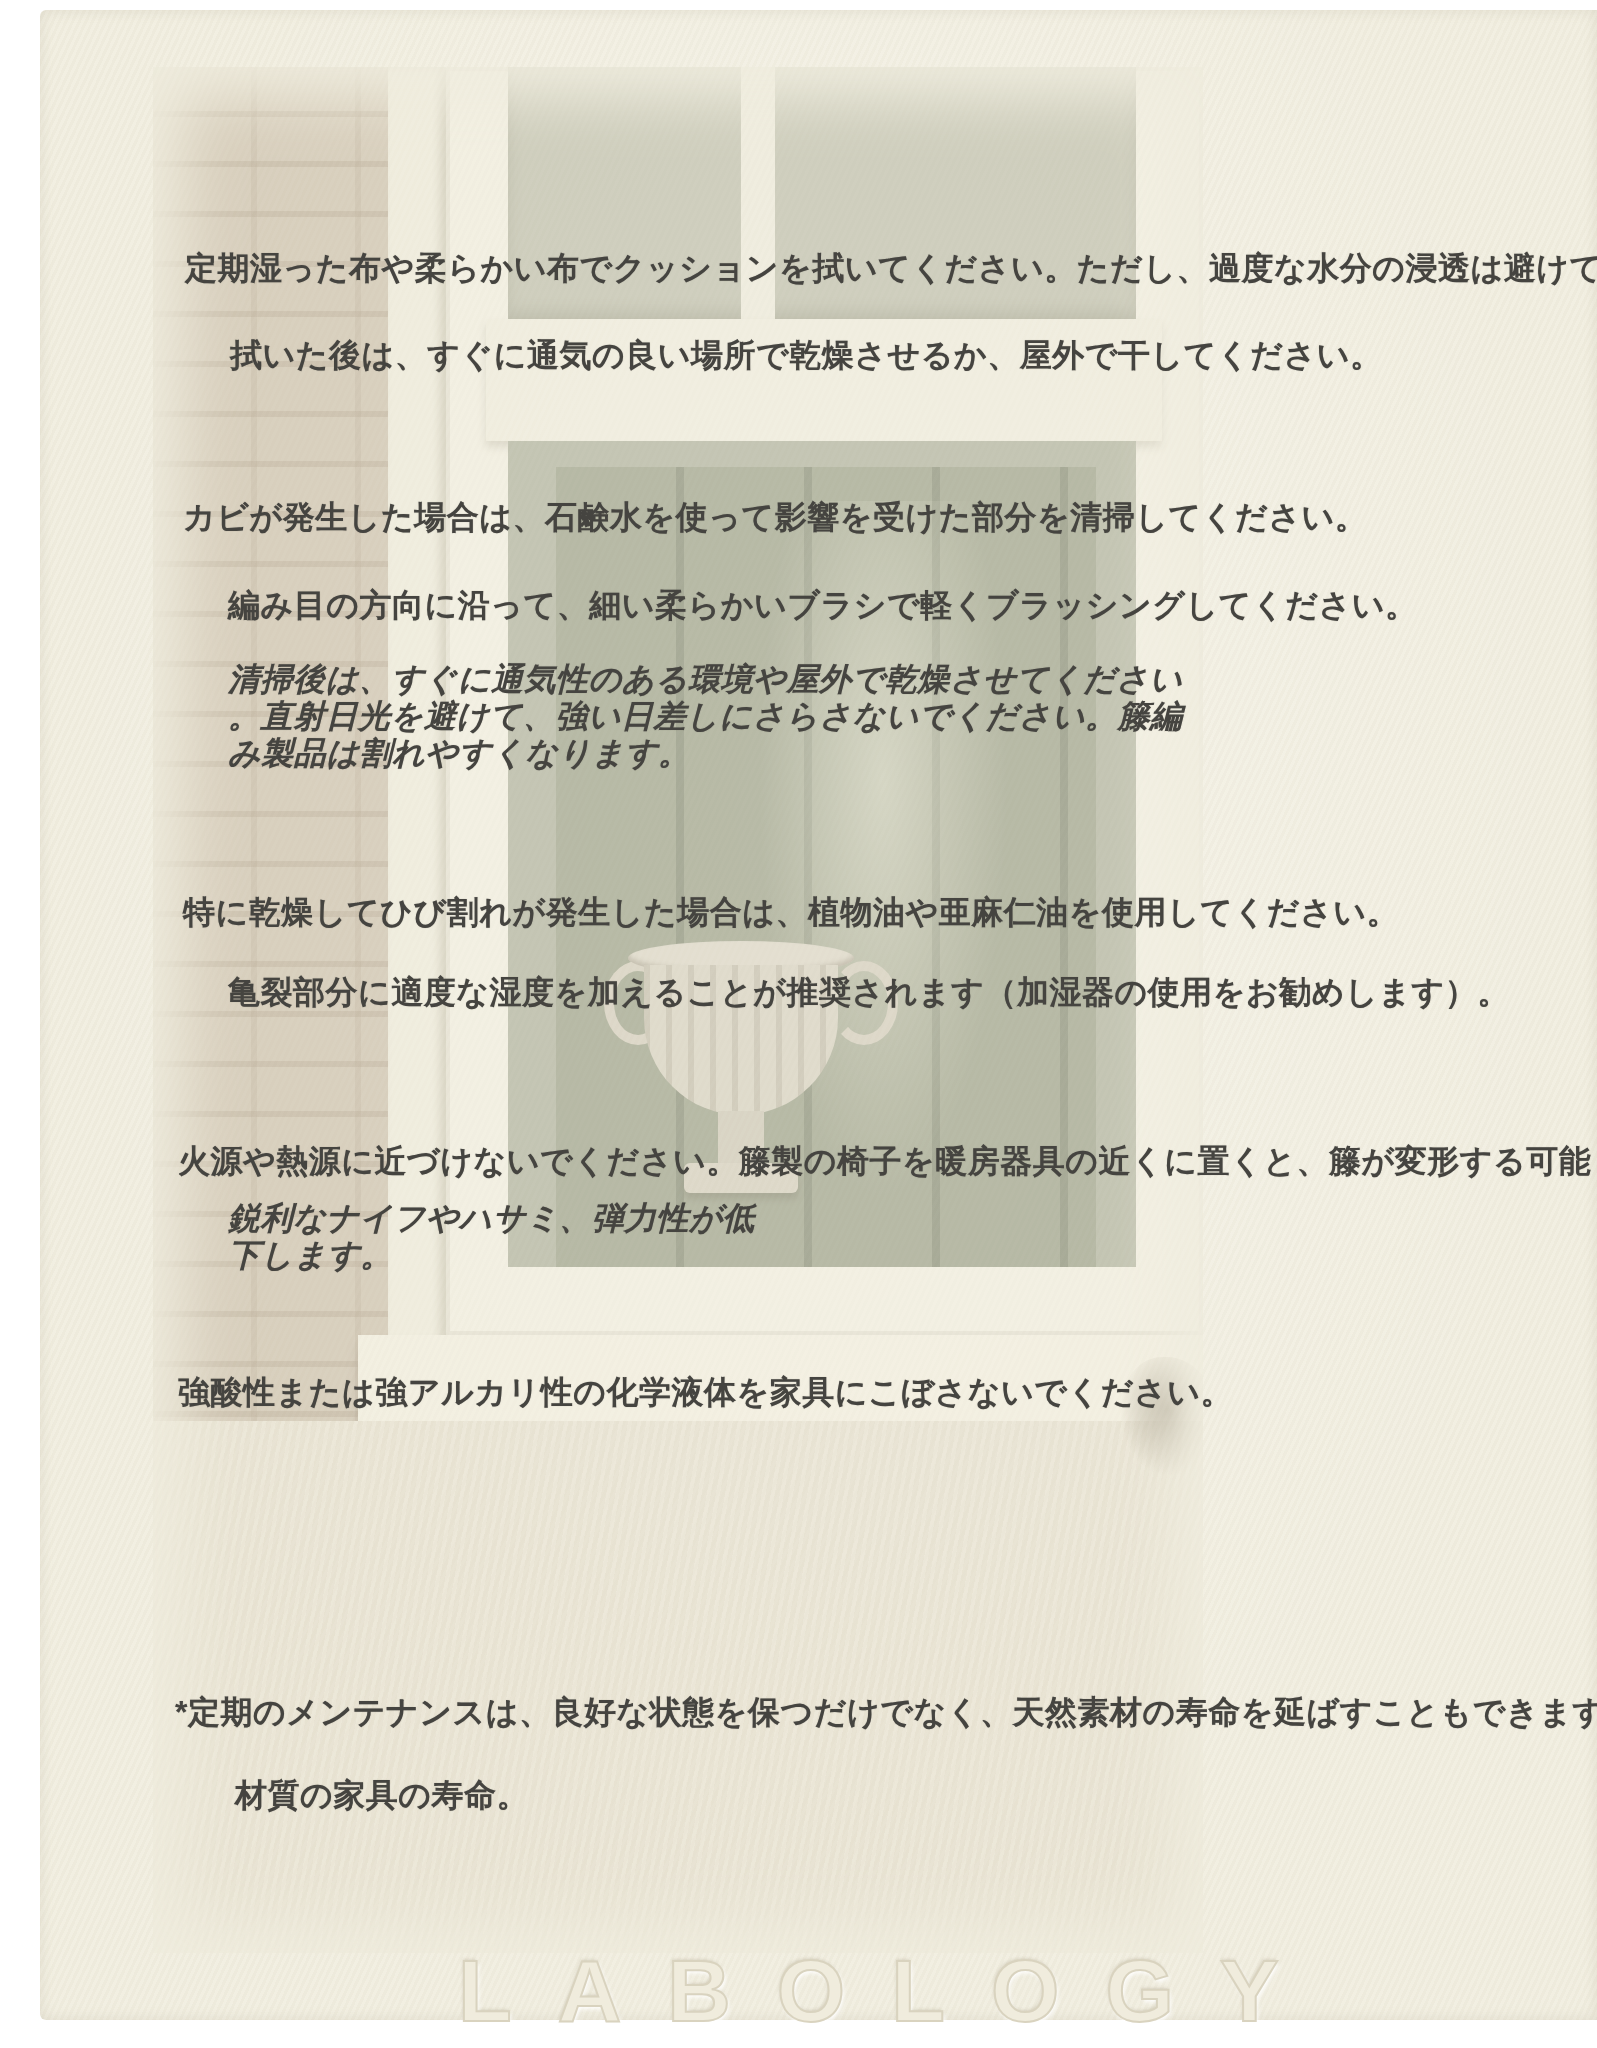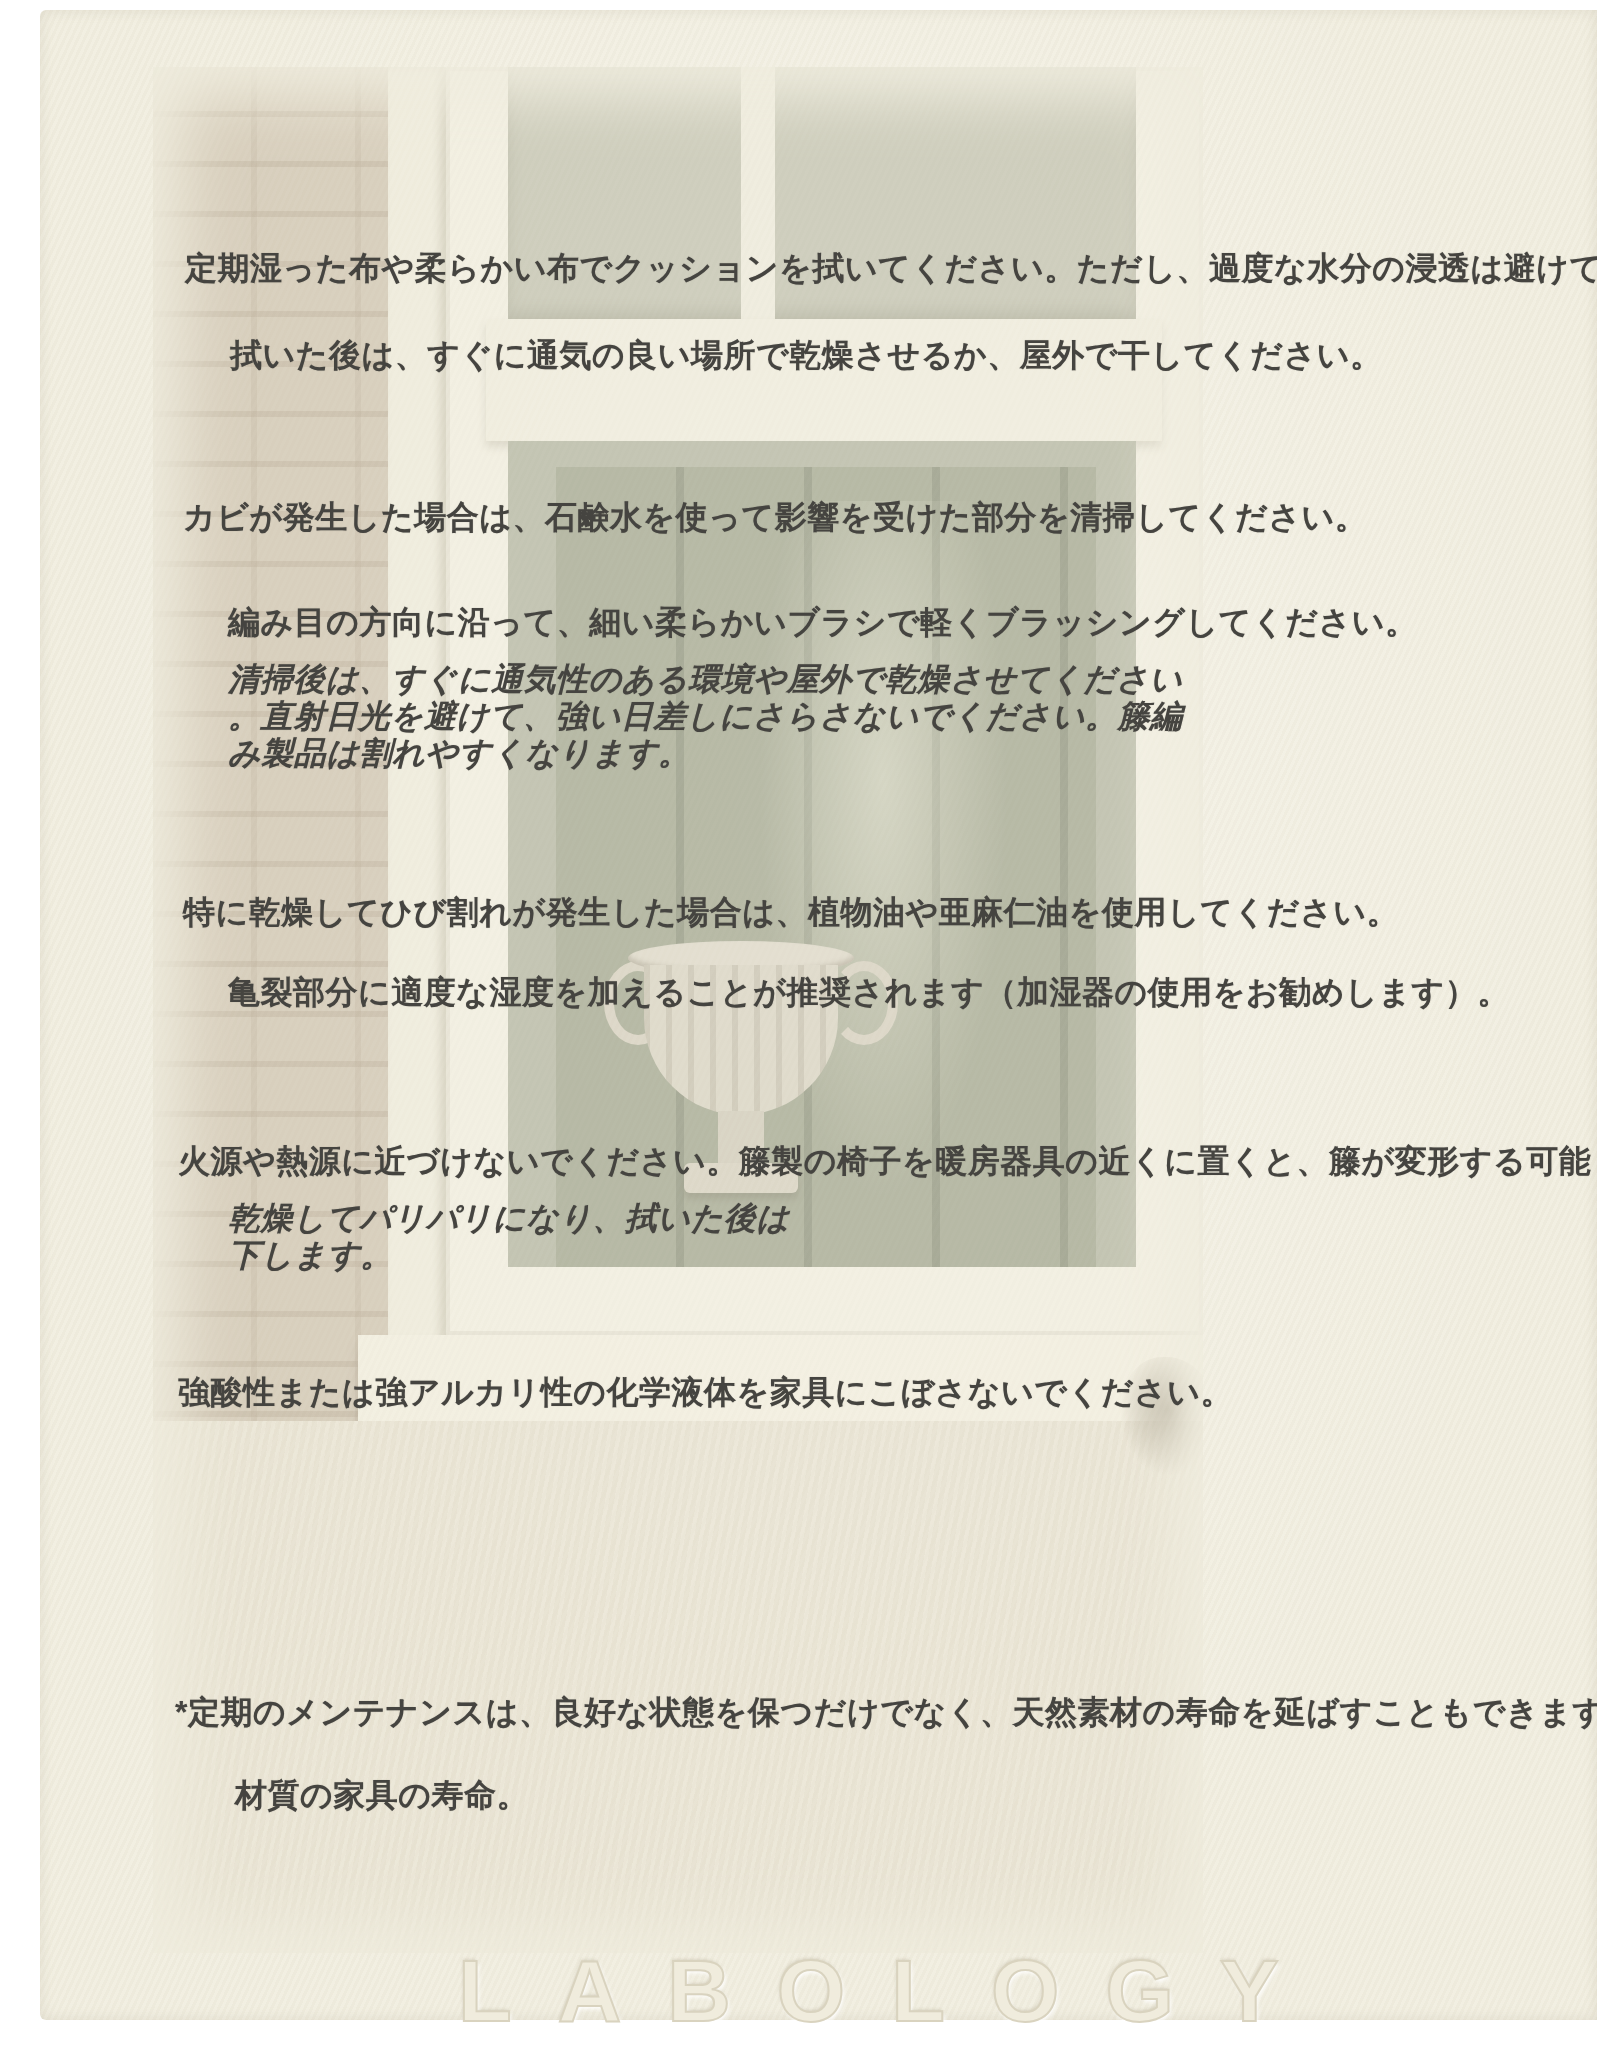--- a/index.html
+++ b/index.html
@@ -61,21 +61,21 @@
               box-shadow:inset 0 0 60px 30px #efecdd;}
 
   
   .tb{position:absolute;font-weight:bold;font-size:32px;line-height:37px;
       color:#454440;letter-spacing:.5px;white-space:nowrap;z-index:5;
       text-shadow:0 0 1px rgba(60,58,52,.35);}
   .wrap{white-space:pre-line;font-style:italic;}
   .b0{left:145px;top:240px;}
   .b1{left:190px;top:327px;}
   .b2{left:143px;top:489px;text-align:center;}
-  .b3{left:188px;top:594px;text-align:right;}
+  .b3{left:188px;top:577px;text-align:right;}
   .b4{left:188px;top:651px;}
   .b5{left:143px;top:884px;}
   .b6{left:188px;top:964px;}
   .b7{left:138px;top:1124px;margin-top:9px;}
   .b8{left:188px;top:1190px;}
   .b9{left:138px;top:1364px;}
   .b10{left:138px;top:1518px;}
   .b11{left:135px;top:1684px;}
   .b12{left:195px;top:1767px;}
 
@@ -117,20 +117,20 @@
   <div class="tb b0">定期湿った布や柔らかい布でクッションを拭いてください。ただし、過度な水分の浸透は避けて</div>
   <div class="tb b1">拭いた後は、すぐに通気の良い場所で乾燥させるか、屋外で干してください。</div>
   <div class="tb b2">カビが発生した場合は、石鹸水を使って影響を受けた部分を清掃してください。</div>
   <div class="tb b3">編み目の方向に沿って、細い柔らかいブラシで軽くブラッシングしてください。</div>
   <div class="tb b4 wrap">清掃後は、すぐに通気性のある環境や屋外で乾燥させてください
 。直射日光を避けて、強い日差しにさらさないでください。籐編
 み製品は割れやすくなります。</div>
   <div class="tb b5">特に乾燥してひび割れが発生した場合は、植物油や亜麻仁油を使用してください。</div>
   <div class="tb b6">亀裂部分に適度な湿度を加えることが推奨されます（加湿器の使用をお勧めします）。</div>
   <div class="tb b7">火源や熱源に近づけないでください。籐製の椅子を暖房器具の近くに置くと、籐が変形する可能</div>
-  <div class="tb b8 wrap">乾燥してパリパリになり、拭いた後は
+  <div class="tb b8 wrap">鋭利なナイフやハサミ、弾力性が低
 下します。</div>
   <div class="tb b9">強酸性または強アルカリ性の化学液体を家具にこぼさないでください。</div>
   <div class="tb b11">*定期のメンテナンスは、良好な状態を保つだけでなく、天然素材の寿命を延ばすこともできます。</div>
   <div class="tb b12">材質の家具の寿命。</div>
 
   <div class="watermark">LABOLOGY</div>
 </div>
 
 </body></html>

